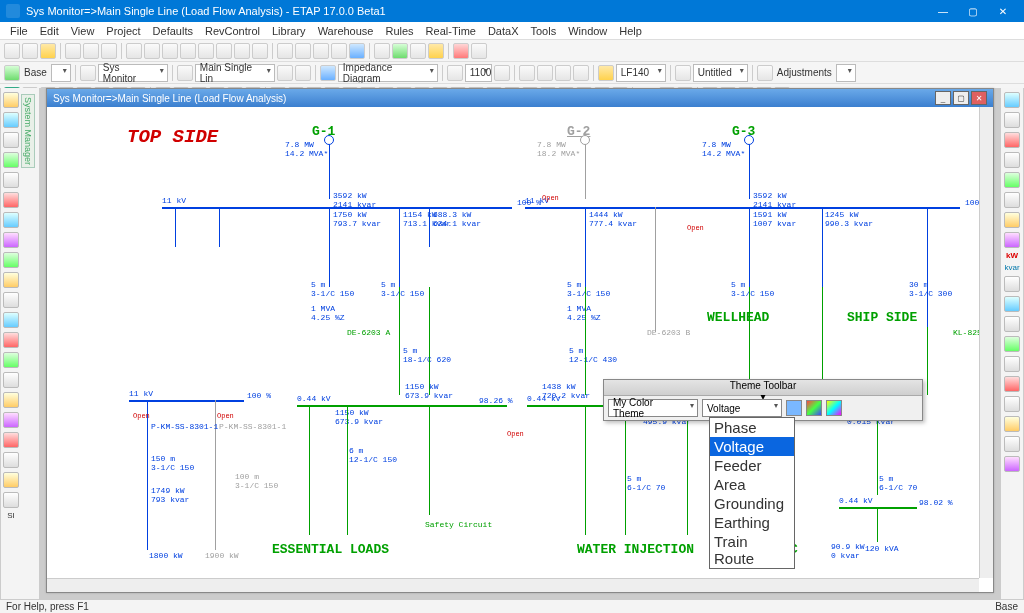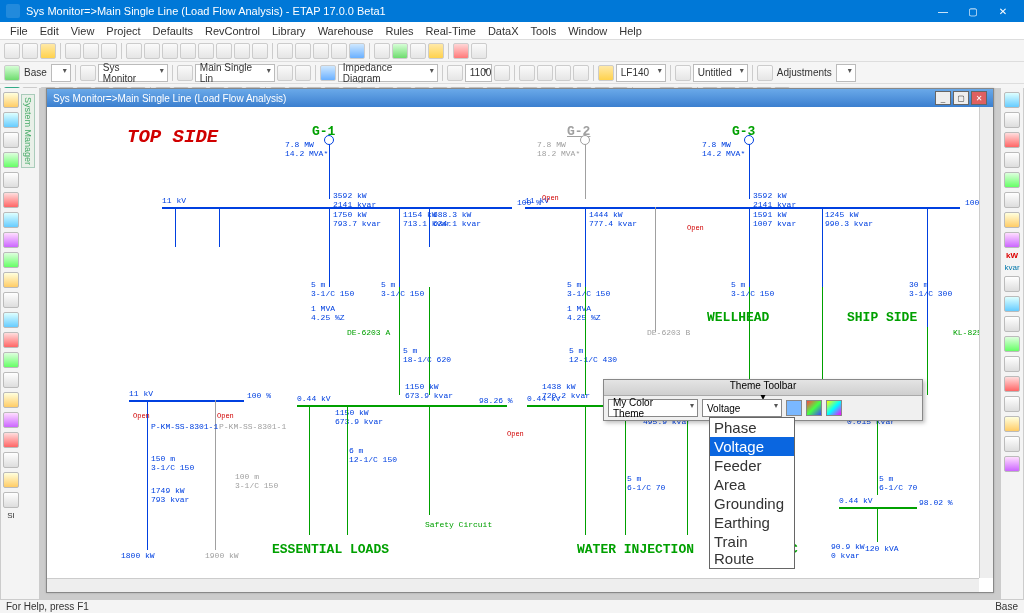--- a/index.html
+++ b/index.html
@@ -394,21 +394,21 @@
         <div class="txt t-red" style="left:170px; top:306px; font-size:7px;font-weight:normal;">Open</div>
 
         <div class="txt t-blue" style="left:104px; top:316px;">P-KM-SS-8301-1</div>
         <div class="txt t-grey" style="left:172px; top:316px;">P-KM-SS-8301-1</div>
         <div class="txt t-blue" style="left:104px; top:348px;">150 m
 3-1/C 150</div>
         <div class="txt t-grey" style="left:172px; top:366px;margin-left:16px;">100 m
 3-1/C 150</div>
         <div class="txt t-blue" style="left:104px; top:380px;">1749 kW
 793 kvar</div>
-        <div class="txt t-blue" style="left:74px; top:445px;">1800 kW</div>
+        <div class="txt t-blue" style="left:102px; top:445px;">1800 kW</div>
         <div class="txt t-grey" style="left:158px; top:445px;">1900 kW</div>
 
         <div class="txt t-blue" style="left:250px; top:288px;">0.44 kV</div>
         <div class="hline thick-green" style="left:250px; top:298px; width:210px;"></div>
         <div class="txt t-blue" style="left:432px; top:290px;">98.26 %</div>
 
         <div class="txt t-blue" style="left:480px; top:288px;">0.44 kV</div>
         <div class="hline thick-green" style="left:480px; top:298px; width:300px;"></div>
         <div class="txt t-blue" style="left:832px; top:290px;">98.08 %</div>
         <div class="hline thick-green" style="left:782px; top:298px; width:90px;"></div>

